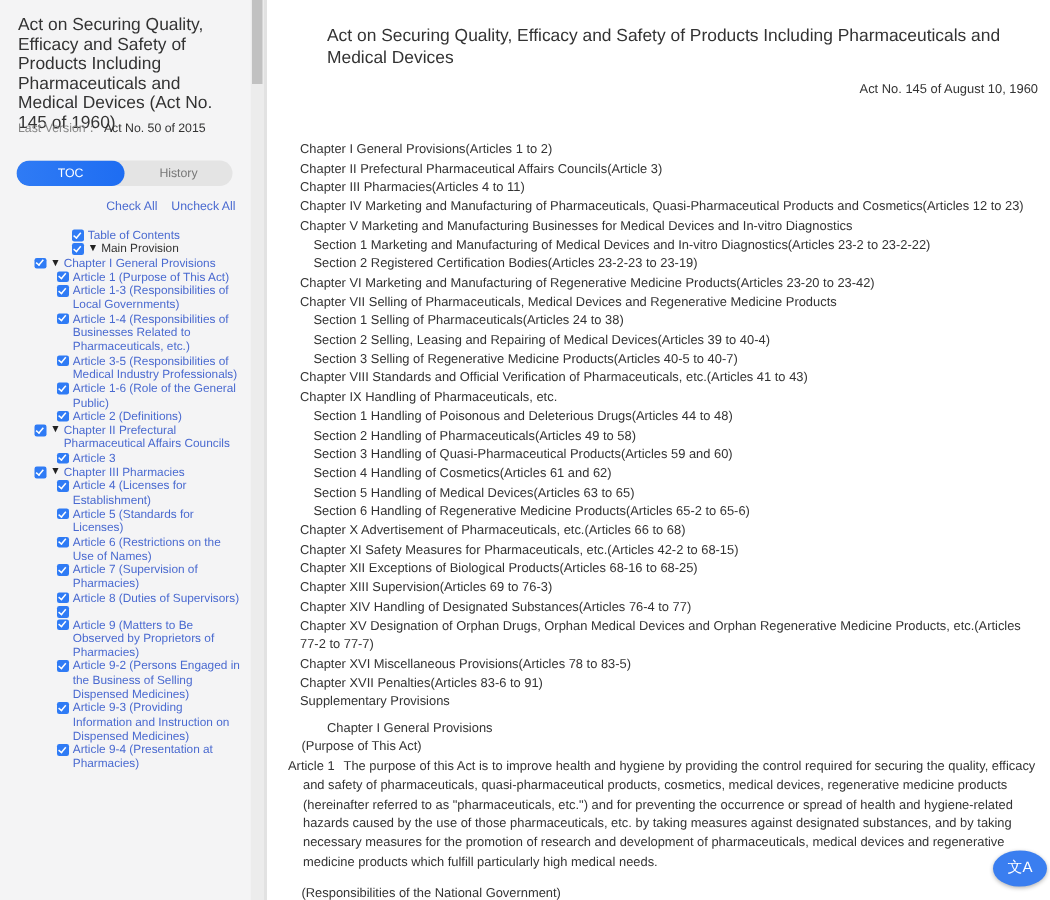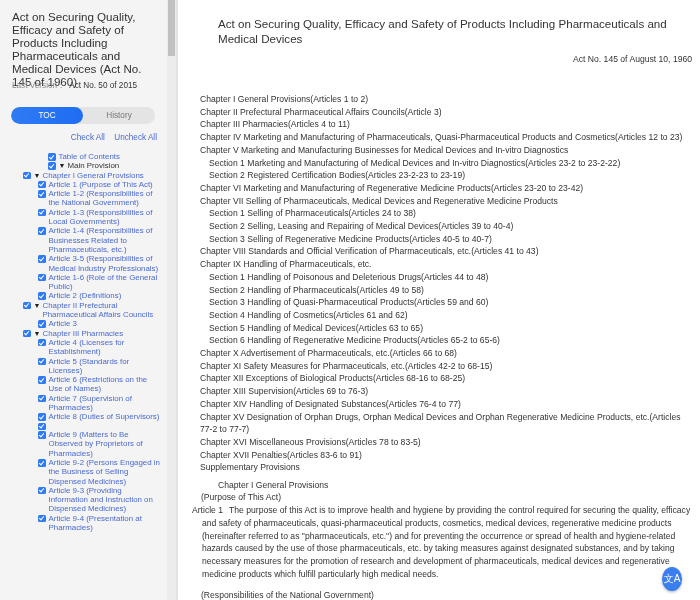--- a/index.html
+++ b/index.html
@@ -49,21 +49,21 @@
   .toc-list { position: absolute; left: 22px; top: 93px; width: 495px; }
   .toc-list .li { font-size: 8.6px; line-height: 12.7px; color: #333; }
   .toc-list .li.sec { padding-left: 9px; }
   .chap-head { position: absolute; left: 40px; top: 480px; font-size: 8.6px; color: #333; }
   .art-cap { position: absolute; left: 23px; top: 492px; font-size: 8.6px; color: #333; }
   .article { position: absolute; left: 14px; top: 504px; width: 500px; font-size: 8.6px; line-height: 12.8px; color: #333; padding-left: 10px; text-indent: -10px; }
   .article .num { margin-right: 6px; text-align: right; }
   .art-cap2 { position: absolute; left: 23px; top: 590px; font-size: 8.6px; color: #333; }
 
   .translate-btn {
-    position: absolute; left: 662px; top: 567px; width: 20px; height: 24px; border-radius: 50%;
+    position: absolute; left: 662px; top: 567px; width: 36px; height: 24px; border-radius: 50%;
     background: #3a7ef0; color: #fff; font-size: 10px; text-align: center; line-height: 24px;
     box-shadow: 0 1px 3px rgba(0,0,0,0.3); cursor: pointer;
   }
 </style>
 </head>
 <body>
 
 <div id="sidebar">
   <div class="sb-title">Act on Securing Quality, Efficacy and Safety of Products Including Pharmaceuticals and Medical Devices (Act No. 145 of 1960)</div>
   <div class="sb-version">
@@ -88,24 +88,20 @@
         <span>Main Provision</span>
       </div>
       <div class="toc-row lvl2">
         <span class="cb"></span>
         <span class="tri">▼</span>
         <span>Chapter I General Provisions</span>
       </div>
       <div class="toc-row lvl3">
         <span class="cb"></span>
         <span>Article 1 (Purpose of This Act)</span>
-      </div>
-      <div class="toc-row lvl3">
-        <span class="cb"></span>
-        <span>Article 1-2 (Responsibilities of the National Government)</span>
       </div>
       <div class="toc-row lvl3">
         <span class="cb"></span>
         <span>Article 1-3 (Responsibilities of Local Governments)</span>
       </div>
       <div class="toc-row lvl3">
         <span class="cb"></span>
         <span>Article 1-4 (Responsibilities of Businesses Related to Pharmaceuticals, etc.)</span>
       </div>
       <div class="toc-row lvl3">

